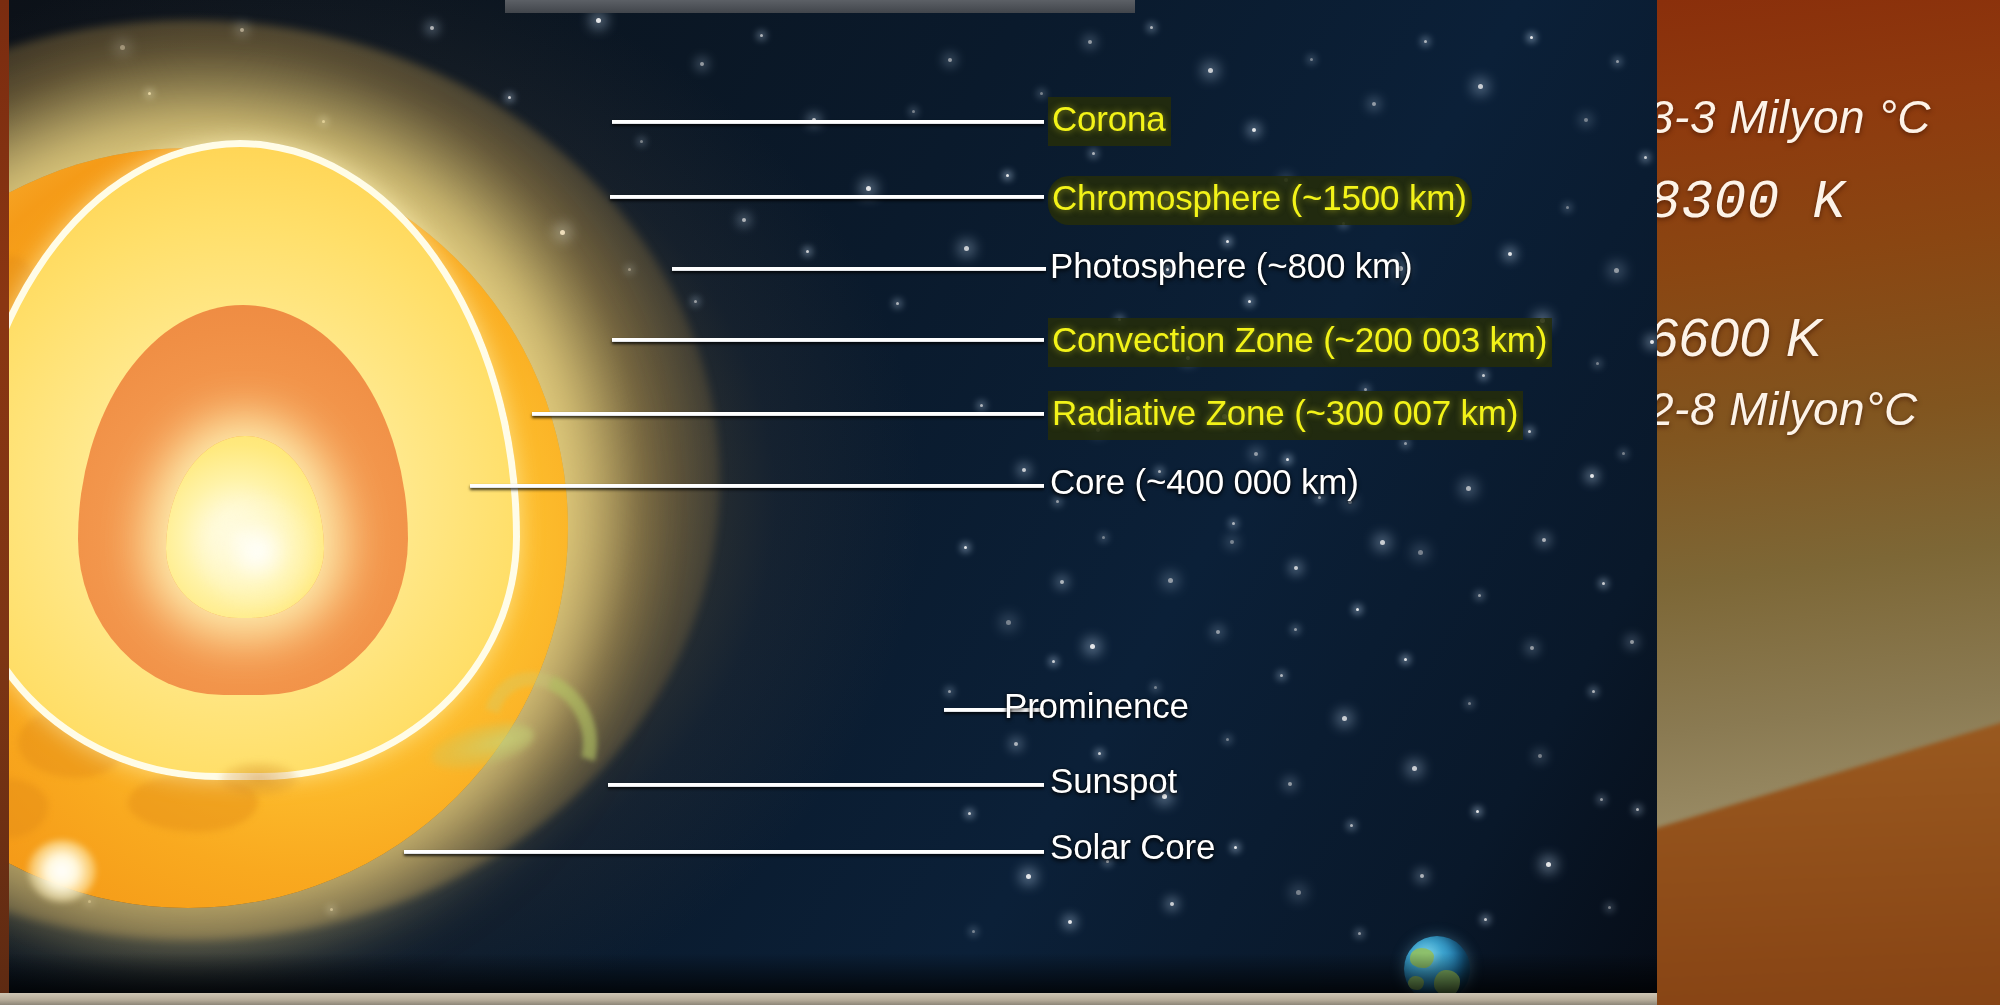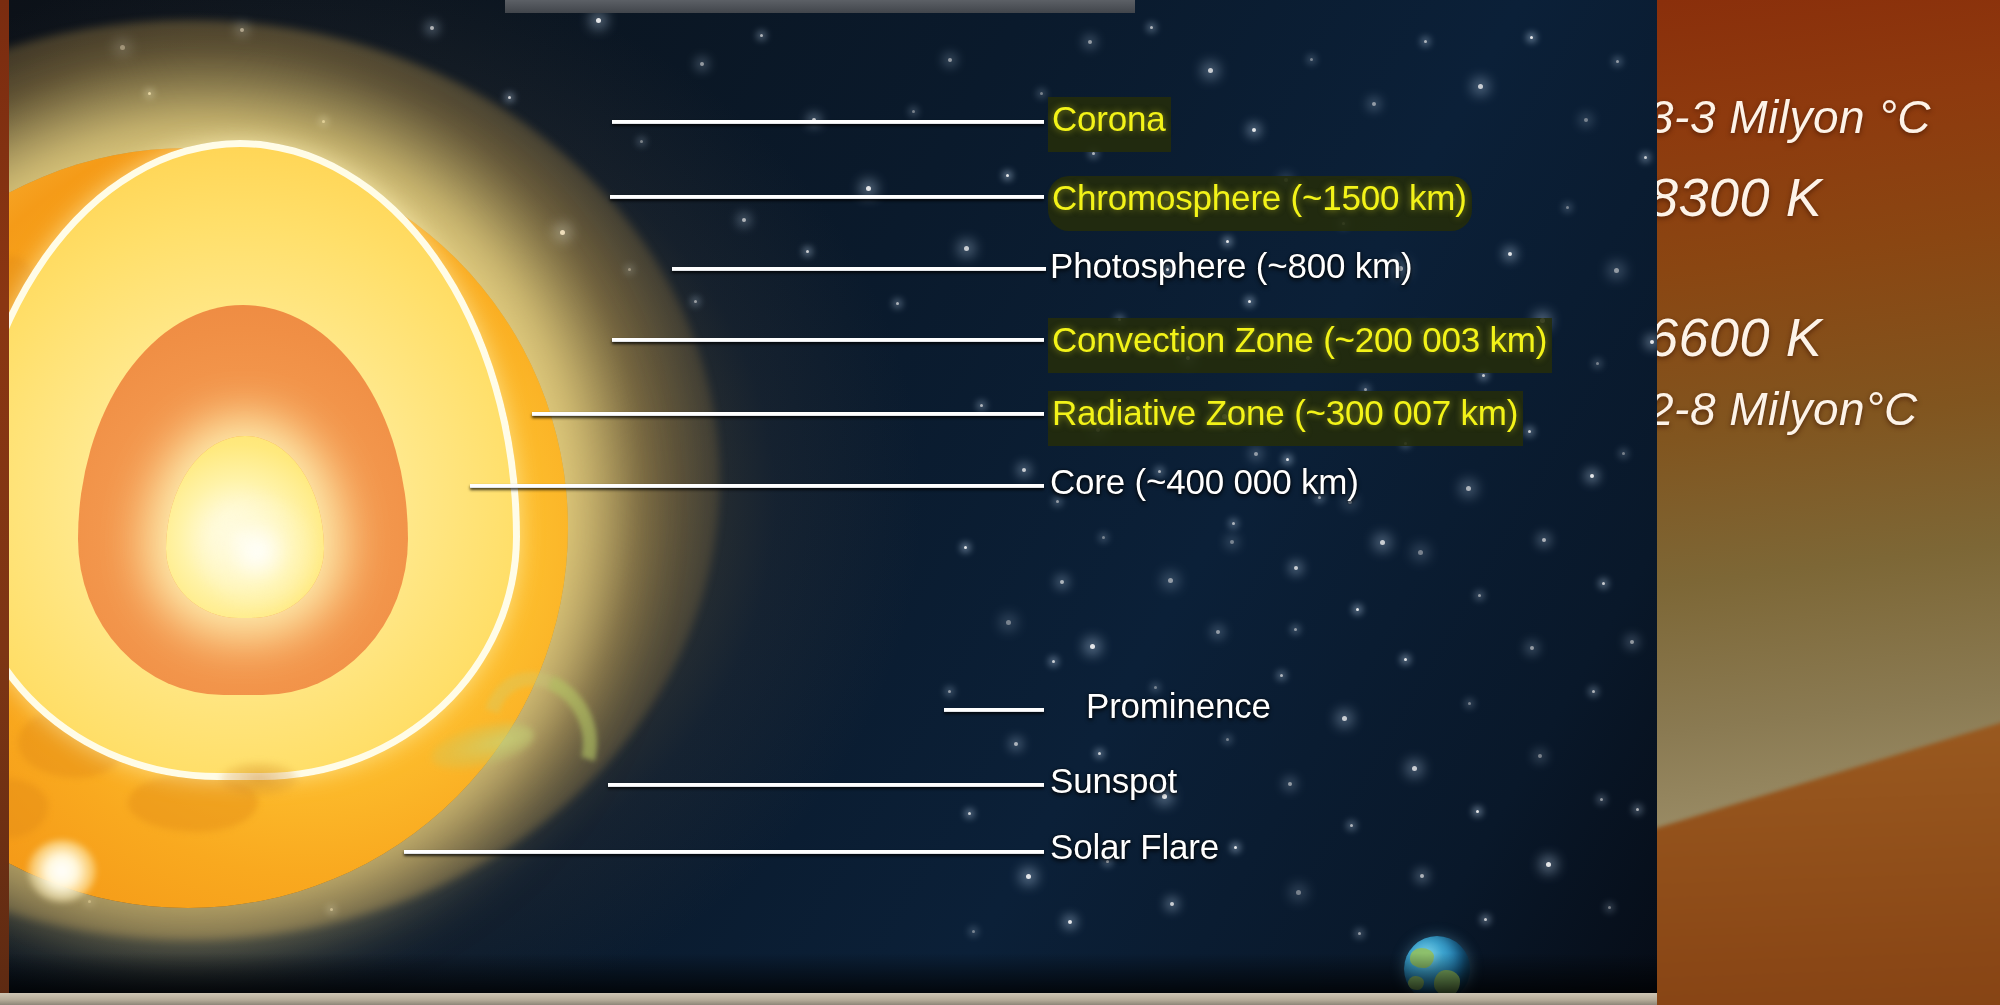--- a/index.html
+++ b/index.html
@@ -231,21 +231,21 @@
     letter-spacing:-0.2px;
     font-family:"Liberation Sans", sans-serif;
   }
   .label.white {
     color:#ffffff;
     text-shadow:0 2px 4px rgba(0,0,0,0.9), 0 0 2px rgba(0,0,0,0.8);
   }
   .label.yellow {
     color:#f3f318;
     background:rgba(36,44,10,0.88);
-    padding:3px 5px 15px 4px;
+    padding:3px 5px 9px 4px;
     text-shadow:0 0 7px rgba(230,230,40,0.55);
   }
 
   
   #temp-panel {
     position:absolute;
     left:1657px; top:0;
     width:343px; height:1005px;
     overflow:hidden;
     background:
@@ -471,33 +471,33 @@
         <div class="leader" style="left: 404px; top: 850px; width: 640px;"></div>
       </div>
 
     <div id="labels">
         <div class="label yellow" style="left: 1048px; top: 97px;">Corona</div>
         <div class="label yellow" style="left: 1048px; top: 176px; border-radius: 21px;">Chromosphere (~1500 km)</div>
         <div class="label white" style="left: 1050px; top: 247px;">Photosphere (~800 km)</div>
         <div class="label yellow" style="left: 1048px; top: 318px;">Convection Zone (~200 003 km)</div>
         <div class="label yellow" style="left: 1048px; top: 391px;">Radiative Zone (~300 007 km)</div>
         <div class="label white" style="left: 1050px; top: 463px;">Core (~400 000 km)</div>
-        <div class="label white" style="left: 1086px; top: 687px;">Prominence</div>
+        <div class="label white" style="left: 1004px; top: 687px;">Prominence</div>
         <div class="label white" style="left: 1050px; top: 762px;">Sunspot</div>
-        <div class="label white" style="left: 1050px; top: 828px;">Solar Flare</div>
+        <div class="label white" style="left: 1050px; top: 828px;">Solar Core</div>
       </div>
 
     <div id="slide-bottom-fade"></div>
   </div>
 
   <div id="temp-panel">
     <div id="temp-panel-diag"></div>
     <div id="temps">
         <div class="temp" style="left: -9px; top: 90px;">3-3 Milyon °C</div>
-        <div class="temp big" style="left: -9px; top: 166px;">8300 K</div>
+        <div class="temp big" style="left: -9px; top: 172px; font-family: Liberation Mono, monospace;">8300 K</div>
         <div class="temp big" style="left: -9px; top: 306px;">6600 K</div>
         <div class="temp" style="left: -9px; top: 382px;">2-8 Milyon°C</div>
       </div>
   </div>
 
   <div id="left-edge-strip"></div>
   <div id="top-bar"></div>
   <div id="bottom-strip"></div>
 </div>
 

